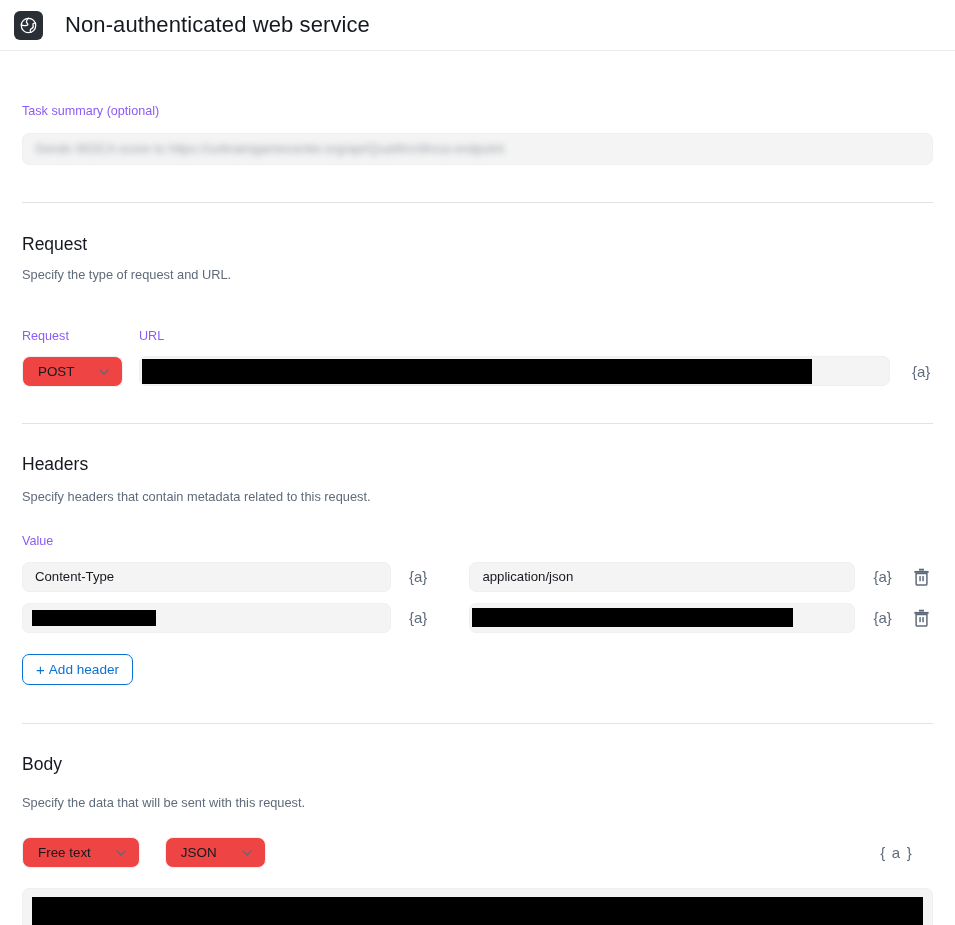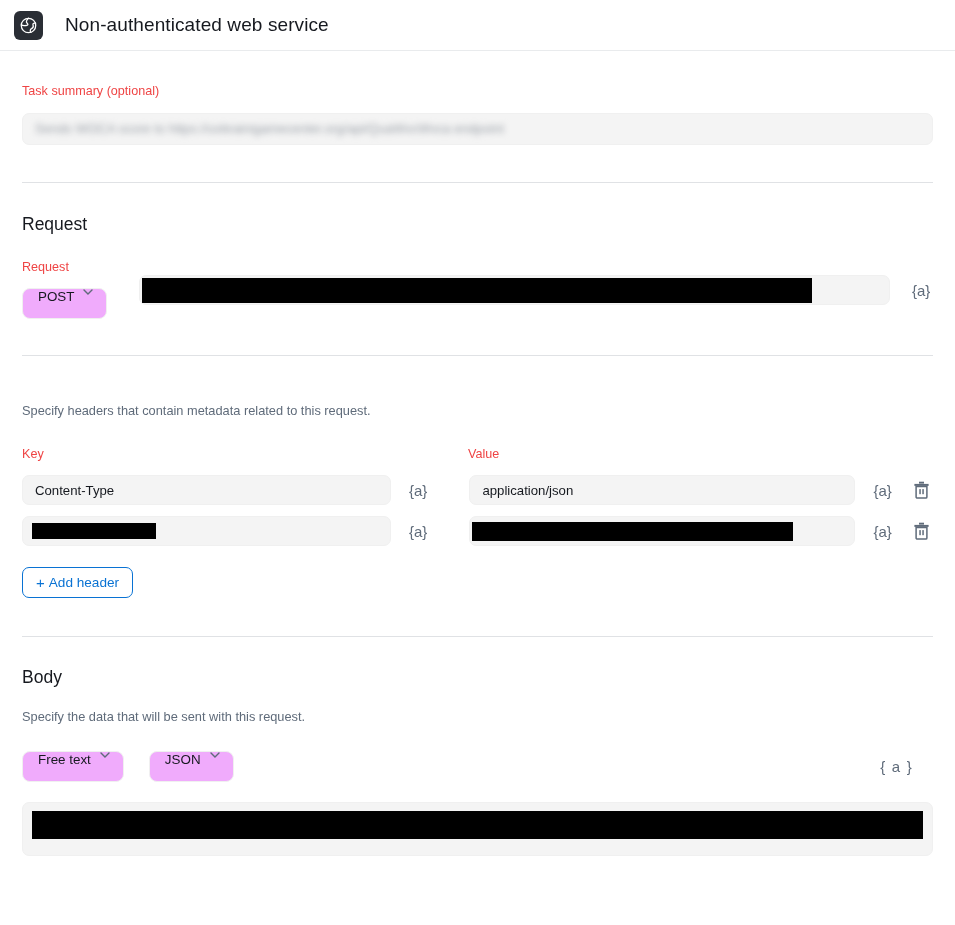--- a/index.html
+++ b/index.html
@@ -32,38 +32,39 @@
     height: 29px;
     border-radius: 6px;
     background: #2a2e35;
     display: flex;
     align-items: center;
     justify-content: center;
     flex: 0 0 auto;
     margin-left: 7px;
   }
   .app-title {
-    font-size: 19px;
+    font-size: 22px;
     color: #16191f;
     margin-left: 22px;
     letter-spacing: 0.1px;
   }
   .block {
     padding: 0 22px;
   }
   .divider {
     height: 1px;
     background: #e0e2e5;
     margin: 0 22px;
   }
 
   .field-label {
     font-size: 12.6px;
-    color: #ef4444;
-    line-height: 1;
+    color: #8b5cf6;
+    line-height: 1;
+    margin-top: 20px;
   }
   .field-hint {
     font-size: 12.4px;
     color: #5f6b7a;
     line-height: 1;
   }
 
   
   .blackbar {
     background: #000000;
@@ -101,27 +102,27 @@
   }
   .sec-desc {
     font-size: 12.8px;
     color: #5f6b7a;
     line-height: 1;
     margin: 0;
   }
 
   
   .select {
-    background: #f0abfc;
+    background: #ef4444;
     border: 1px solid #f0f0f0;
     border-radius: 8px;
     height: 31px;
     display: inline-flex;
-    align-items: flex-start;
-    gap: 9px;
+    align-items: center;
+    gap: 25px;
     padding: 0 13px 0 15px;
     font-size: 13.4px;
     color: #16191f;
     cursor: pointer;
     user-select: none;
   }
   .chev {
     width: 10px;
     height: 6px;
     flex: 0 0 auto;
@@ -195,54 +196,54 @@
   <div class="field-label">Task summary (optional)</div>
   <div class="input" style="margin-top:15px;height:32px;">
     <span class="blurtext">Sends WOCA score to https://uvbrainigamecenter.org/api/QuaWvcWvca endpoint</span>
   </div>
 </div>
 
 <div class="divider" style="margin-top:37px;"></div>
 
 <div class="block" style="padding-top:33px;">
   <h2 class="sec-title">Request</h2>
+  <p class="sec-desc" style="margin-top:16px;">Specify the type of request and URL.</p>
 
   <div style="display:flex;align-items:flex-start;margin-top:28px;">
 
     <div style="width:117px;flex:0 0 auto;">
       <div class="field-label">Request</div>
       <div class="select" style="margin-top:14px;">
         <span>POST</span>
         <svg class="chev" viewBox="0 0 10 6">
           <path d="M1 1 L5 5 L9 1" fill="none" stroke="#5f6b7a" stroke-width="1.4" stroke-linecap="round"></path>
         </svg>
       </div>
     </div>
 
     <div style="flex:1 1 auto;min-width:0;">
+      <div class="field-label">URL</div>
       <div style="display:flex;align-items:center;gap:0;margin-top:14px;">
         <div class="input" style="width:751px;flex:0 0 auto;padding:0 2px;">
           <span class="blackbar" style="width:670px;height:25px;"></span>
         </div>
         <span class="varglyph" style="margin-left:22px;">{a}</span>
       </div>
     </div>
   </div>
 </div>
 
 <div class="divider" style="margin-top:36px;"></div>
 
 <div class="block" style="padding-top:32px;">
+  <h2 class="sec-title">Headers</h2>
   <p class="sec-desc" style="margin-top:17px;">Specify headers that contain metadata related to this request.</p>
 
   
   <div style="display:flex;margin-top:27px;">
-    <div style="width:446px;flex:0 0 auto;">
-      <span class="field-label">Key</span>
-    </div>
     <div style="flex:1 1 auto;">
       <span class="field-label">Value</span>
     </div>
   </div>
 
   
   <div style="display:flex;align-items:center;margin-top:13px;">
     <div class="input" style="width:369px;flex:0 0 auto;">
       <span>Content-Type</span>
     </div>

